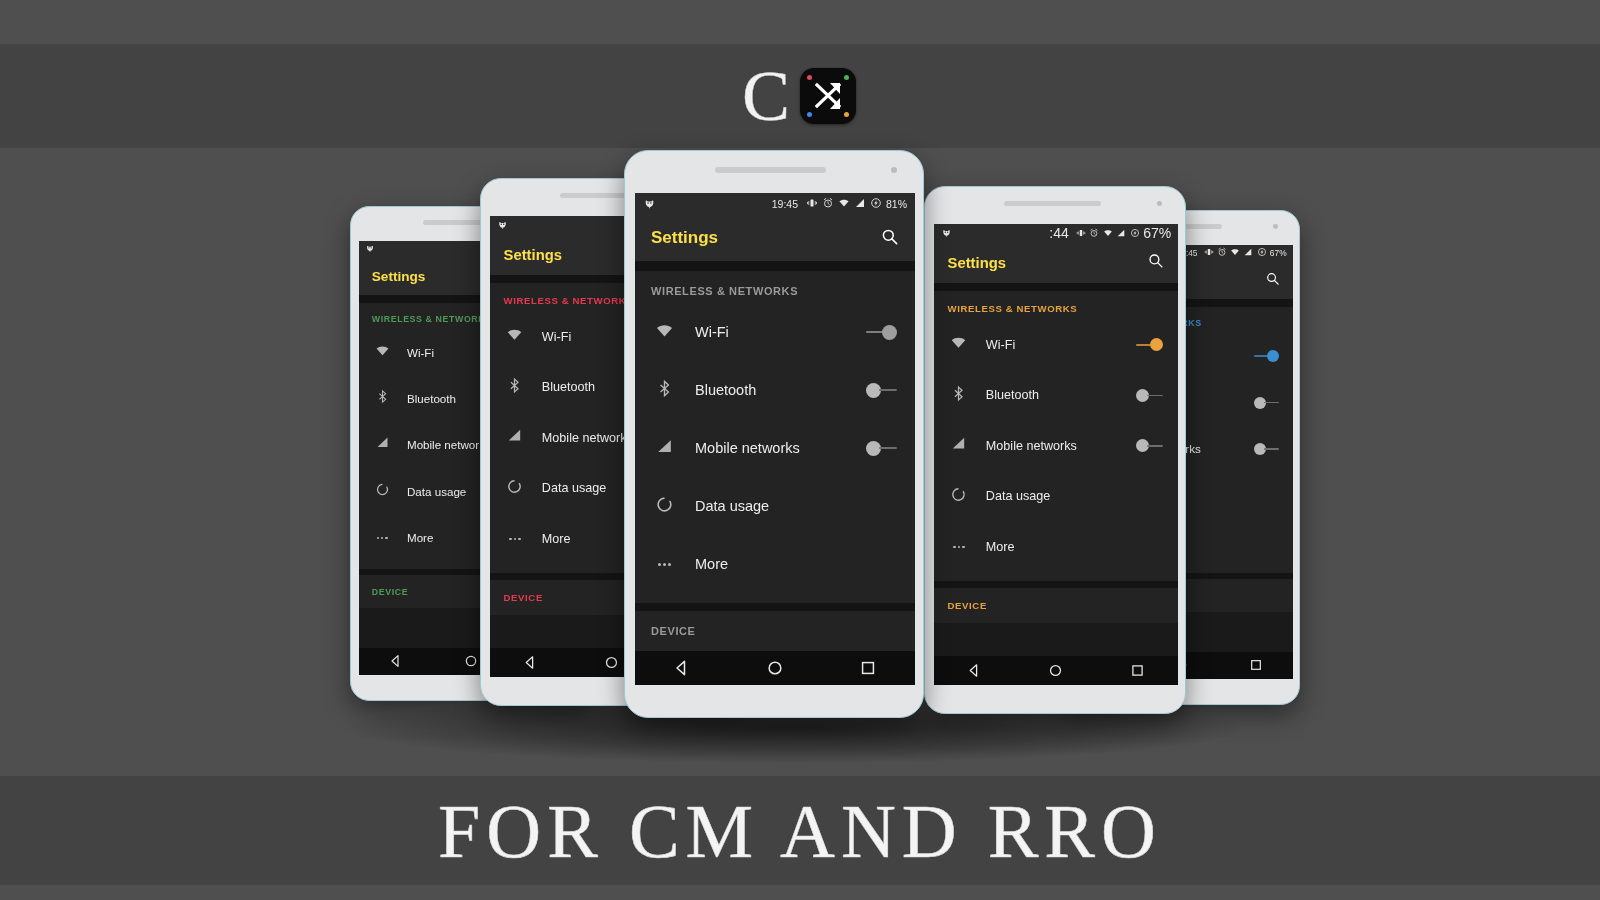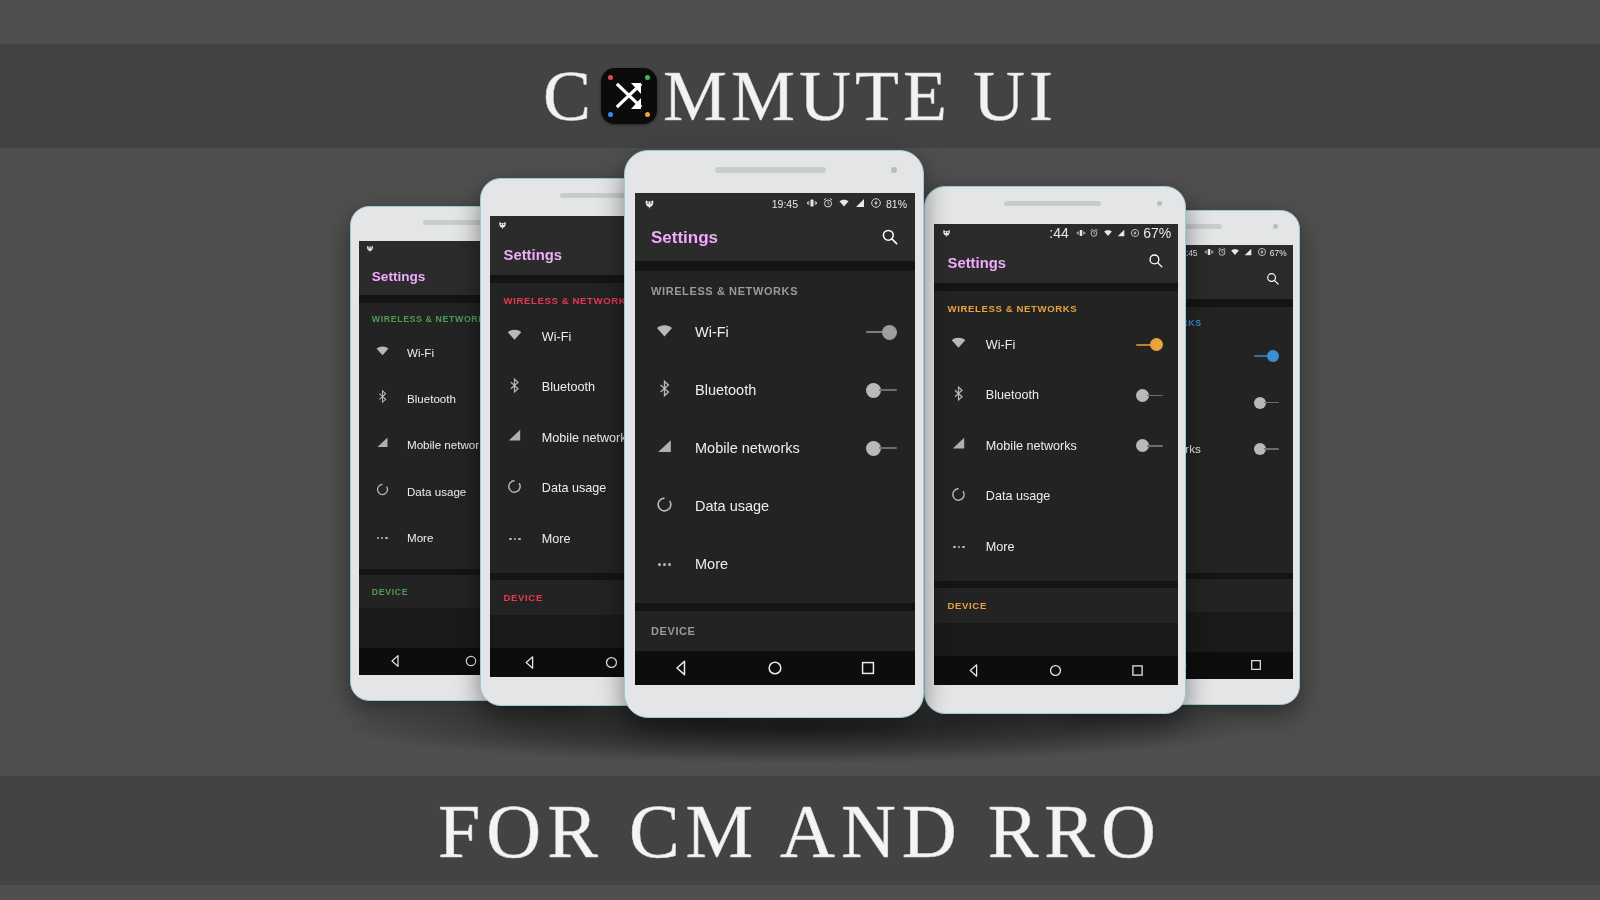--- a/index.html
+++ b/index.html
@@ -90,21 +90,21 @@
   }
   .sb-left { display:flex; align-items:center; }
   .sb-right { margin-left:auto; display:flex; align-items:center; }
   .sb-time { font-weight:400; }
   .sb-ico { display:inline-block; }
   .sb-batt { }
 
   
   .actionbar {
     display:flex; align-items:center; background:#2b2b2b; width:100%;
-    color:#f0abfc;
+    color:#fde047;
   }
   .ab-title { font-weight:700; }
   .ab-search { margin-left:auto; }
 
   .content { background:#141414; width:100%; }
   .card { background:#232323; }
   .sec-header { font-weight:700; letter-spacing:.6px; color:#9a9a9a; }
   .row { display:flex; align-items:center; }
   .row-icon { color:#b8b8b8; display:flex; align-items:center; justify-content:center; }
   .row-label { color:#ededed; white-space:nowrap; }
@@ -136,21 +136,20 @@
     <span class="dot br" style="background:#e8a33d"></span>
     <svg viewBox="0 0 56 56" width="56" height="56">
       <g stroke="#ffffff" stroke-width="3.2" fill="none" stroke-linecap="square">
         <line x1="17" y1="38" x2="39" y2="17"></line>
         <line x1="17" y1="17" x2="39" y2="38"></line>
       </g>
       <polygon points="40,15 40,26 30,15" fill="#ffffff"></polygon>
       <polygon points="40,41 40,30 30,41" fill="#ffffff"></polygon>
     </svg>
   </span>
-  <span class="title-text post">MMUTE UI</span>
 </div>
 
 <div class="stage">
   <div class="stage-shadow"></div>
 
   <div class="phone" id="phone-left-green" style="left:350px;top:58px;width:240px;height:495px;z-index:1;border-radius:19.2px">
     <div class="bezel-top">
       <span class="speaker" style="left:72px;top:12.8px;width:89px;height:4.8px;border-radius:3.2px"></span>
       <span class="camera" style="right:20.8px;top:12.8px;width:4.8px;height:4.8px"></span>
 

